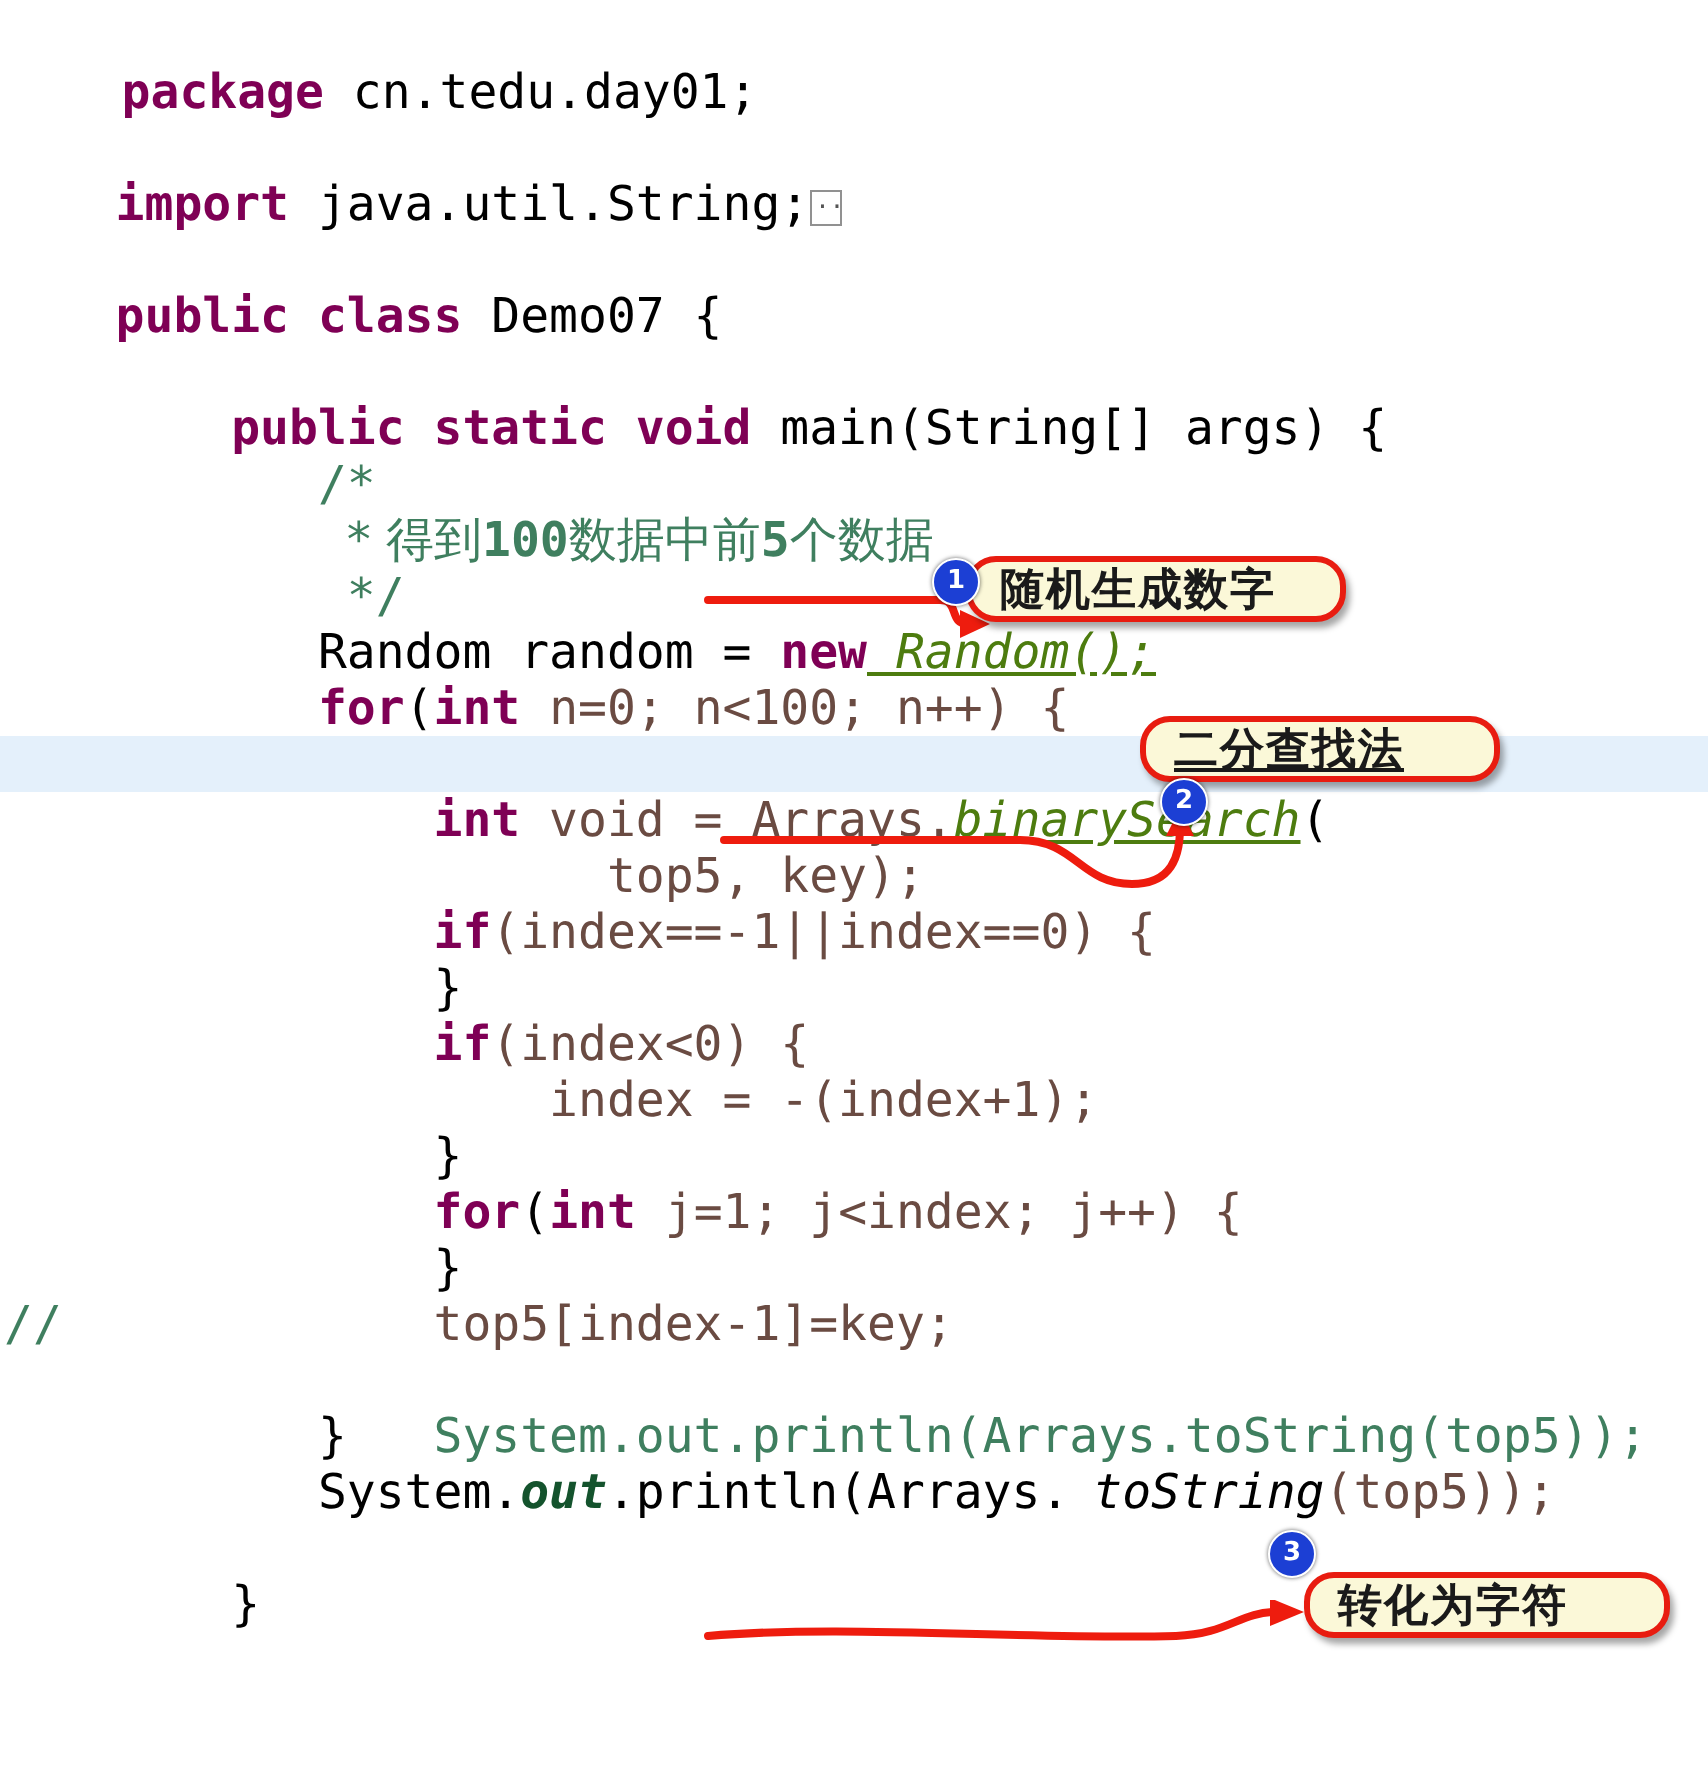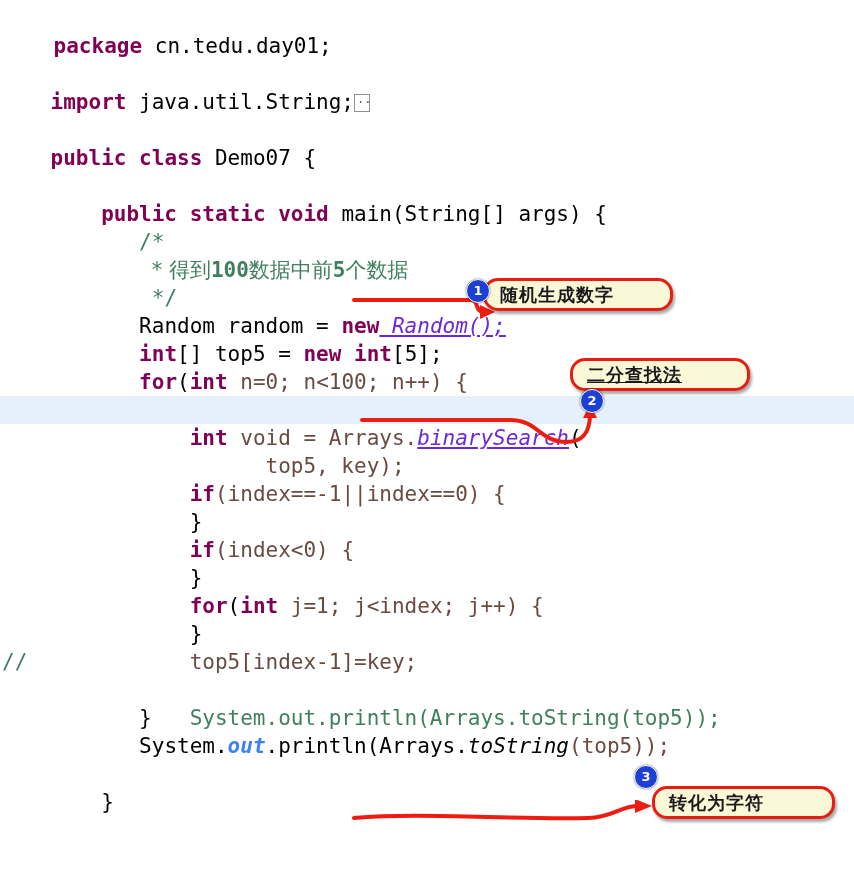--- a/index.html
+++ b/index.html
@@ -20,21 +20,21 @@
     position: absolute;
     left: 0; top: 0;
     width: 854px;
     height: 885px;
     background: #ffffff;
   }
   .code-line {
     position: relative;
     height: 28px;
     line-height: 28px;
-    font-size: 21px;
+    font-size: 24px;
     white-space: pre;
     color: #000000;
     padding-left: 0;
   }
   .code-line.hl {
     background: #e4f0fb;
   }
   .code-line .gutter-slash {
     position: absolute;
     left: 2px;
@@ -42,23 +42,23 @@
     color: #3f7f5f;
   }
   .txt { display: inline; }
 
   
   .kw   { color: #7f0055; font-weight: bold; }
   .plain{ color: #000000; }
   .id   { color: #6a4b42; margin-top: 24px; }
   .cmt  { color: #3f7f5f; }
   .cmt-b{ color: #3f7f5f; font-weight: bold; }
-  .stat { color: #6d28d9; font-style: italic; text-decoration: underline; }
-  .stat2{ color: #000000; font-style: italic; }
-  .field{ color: #3b82f6; font-weight: bold; font-style: italic; }
+  .stat { color: #4d7c0f; font-style: italic; text-decoration: underline; }
+  .stat2{ color: #000000; font-style: italic; margin-left: 12px; }
+  .field{ color: #14532d; font-weight: bold; font-style: italic; }
   .cjk  { font-family: "DejaVu Sans", "Liberation Sans", sans-serif; }
 
   .fold-box {
     display: inline-block;
     width: 16px;
     height: 18px;
     border: 1px solid #919191;
     background: #ffffff;
     vertical-align: -3px;
     position: relative;
@@ -85,21 +85,21 @@
     position: absolute;
     background: #fbf8d8;
     border: 3px solid #e81c10;
     border-radius: 15px;
     box-shadow: 2px 3px 3px rgba(0,0,0,0.35);
     display: flex;
     align-items: center;
     padding-left: 14px;
     box-sizing: border-box;
     font-family: "DejaVu Sans", "Liberation Sans", sans-serif;
-    font-size: 18px;
+    font-size: 22px;
     font-weight: bold;
     color: #1a1a1a;
     letter-spacing: 1px;
     pointer-events: auto;
   }
   .badge {
     position: absolute;
     width: 22px;
     height: 22px;
     border-radius: 50%;
@@ -155,23 +155,20 @@
   </div>
 
   <div class="code-line">
     <span class="txt">        <span class="cmt">*/</span></span>
   </div>
 
   <div class="code-line">
     <span class="txt">       <span class="plain">Random random = </span><span class="kw">new</span><span class="stat"> Random();</span></span>
   </div>
 
-  <div class="code-line">
-    <span class="txt">       <span class="kw">int</span><span class="plain">[] top5 = </span><span class="kw">new</span><span class="plain"> </span><span class="kw">int</span><span class="plain">[5];</span></span>
-  </div>
 
   <div class="code-line">
     <span class="txt">       <span class="kw">for</span><span class="plain">(</span><span class="kw">int</span><span class="id"> n=0; n&lt;100; n++) {</span></span>
   </div>
 
   <div class="code-line">
     <span class="txt">           <span class="kw">int</span><span class="id"> key = random.nextInt(1000);</span></span>
   </div>
 
   <div class="code-line hl">
@@ -188,20 +185,23 @@
 
 
   <div class="code-line">
     <span class="txt">           <span class="plain">}</span></span>
   </div>
 
   <div class="code-line">
     <span class="txt">           <span class="kw">if</span><span class="id">(index&lt;0) {</span></span>
   </div>
 
+  <div class="code-line">
+    <span class="txt">               <span class="id">index = -(index+1);</span></span>
+  </div>
 
   <div class="code-line">
     <span class="txt">           <span class="plain">}</span></span>
   </div>
 
   <div class="code-line">
     <span class="txt">           <span class="kw">for</span><span class="plain">(</span><span class="kw">int</span><span class="id"> j=1; j&lt;index; j++) {</span></span>
   </div>
 
 

